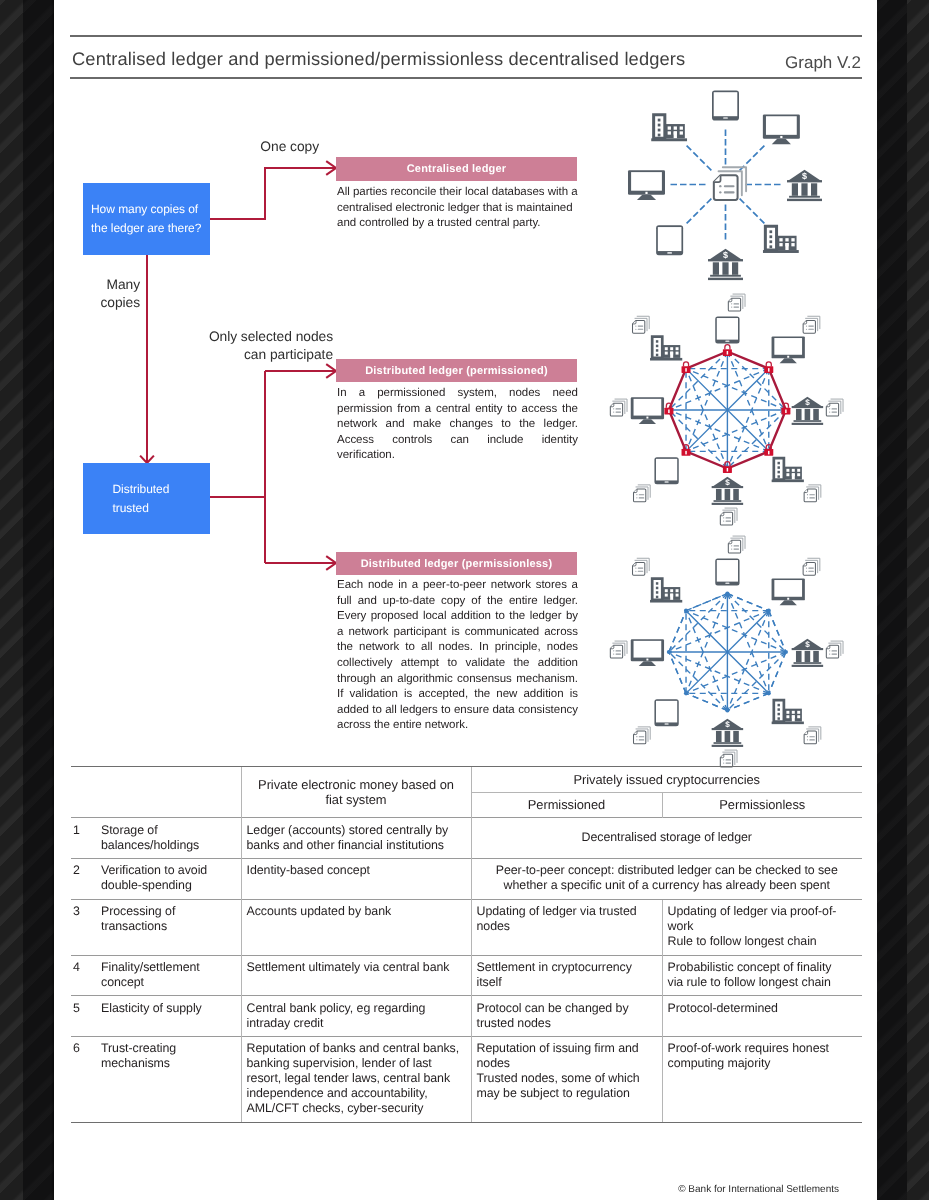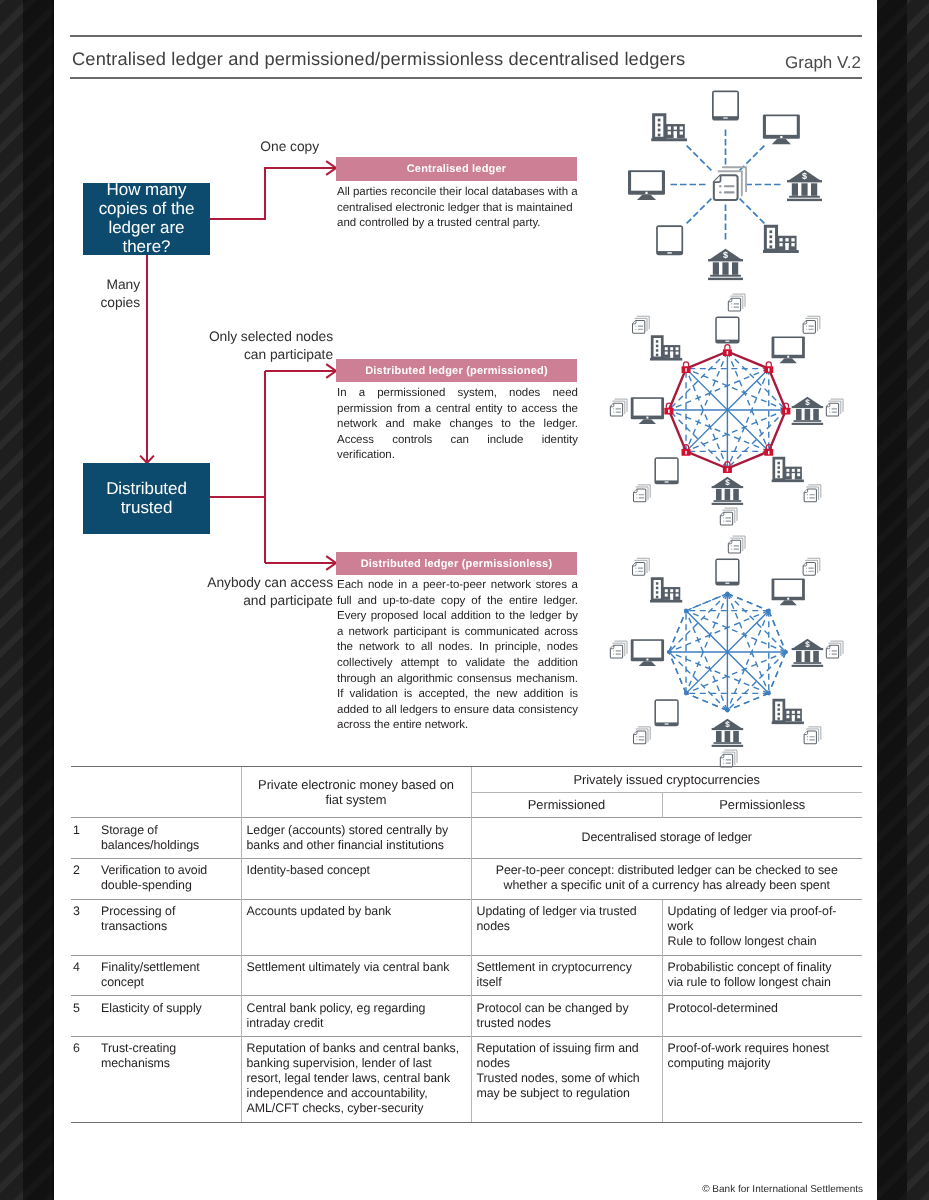--- a/index.html
+++ b/index.html
@@ -16,22 +16,22 @@
 .page::before{content:"";position:absolute;left:-3px;top:0;width:3px;height:100%;
   background:linear-gradient(90deg,rgba(0,0,0,0),rgba(0,0,0,.45));}
 .inner{position:absolute;left:0;top:0;width:727px;height:1200px;}
 
 
 .rule{position:absolute;background:#6a6a6a;height:1.6px;}
 .gtitle{position:absolute;font-size:18.3px;color:#404040;letter-spacing:0.15px;white-space:nowrap;}
 .gnum{position:absolute;font-size:17px;color:#4a4a4a;white-space:nowrap;text-align:right;}
 
 
-.pbox{position:absolute;background:#0c4a6e;color:#ffffff;font-size:17px;line-height:18.8px;
-  text-align:center;display:flex;align-items:center;justify-content:center;letter-spacing:-0.05px;}
+.pbox{position:absolute;background:#3b82f6;color:#ffffff;font-size:12px;line-height:18.8px;
+  text-align:left;display:flex;align-items:center;justify-content:center;letter-spacing:-0.05px;}
 .pbox span{display:block;padding:0 8px;}
 .phead{position:absolute;background:#cd7f96;color:#fff;font-weight:bold;font-size:11px;
   display:flex;align-items:center;justify-content:center;letter-spacing:0.2px;}
 .ptext{position:absolute;font-size:11.5px;line-height:15.6px;color:#231f20;text-align:left;letter-spacing:-0.02px;}
 .ju{text-align:justify;}
 .flabel{position:absolute;font-size:13.8px;line-height:17.5px;color:#2f2f2f;text-align:right;letter-spacing:-0.05px;}
 .lbl-r{text-align:right;}
 svg.ovl{position:absolute;left:0;top:0;overflow:visible;pointer-events:none;shape-rendering:geometricPrecision;}
 svg text{-webkit-font-smoothing:antialiased;}
 
@@ -97,21 +97,20 @@
     <div class="pbox" style="left:29px;top:183px;width:127px;height:72px;">
       <span>How many copies of the ledger are there?</span>
     </div>
     <div class="pbox" style="left:29px;top:463px;width:84px;height:71px;padding:0 21.5px;">
       <span>Distributed trusted</span>
     </div>
 
     <div class="flabel" style="left:155px;top:138px;width:110px;">One copy</div>
     <div class="flabel lbl-r" style="left:26px;top:276px;width:60px;">Many copies</div>
     <div class="flabel" style="left:141px;top:328px;width:138px;">Only selected nodes can participate</div>
-    <div class="flabel" style="left:141px;top:574px;width:138px;">Anybody can access and participate</div>
 
     <div class="phead" style="left:282px;top:157px;width:241px;height:24px;">Centralised ledger</div>
     <div class="ptext" style="left:283px;top:185px;width:241px;">All parties reconcile their local databases with a centralised electronic ledger that is maintained and controlled by a trusted central party.</div>
 
     <div class="phead" style="left:282px;top:359px;width:241px;height:23px;">Distributed ledger (permissioned)</div>
     <div class="ptext ju" style="left:283px;top:386px;width:241px;">In a permissioned system, nodes need permission from a central entity to access the network and make changes to the ledger. Access controls can include identity verification.</div>
 
     <div class="phead" style="left:282px;top:552px;width:241px;height:23px;">Distributed ledger (permissionless)</div>
     <div class="ptext ju" style="left:283px;top:578px;width:241px;">Each node in a peer-to-peer network stores a full and up-to-date copy of the entire ledger. Every proposed local addition to the ledger by a network participant is communicated across the network to all nodes. In principle, nodes collectively attempt to validate the addition through an algorithmic consensus mechanism. If validation is accepted, the new addition is added to all ledgers to ensure data consistency across the entire network.</div>
 <svg class="ovl" width="823" height="1200" viewBox="0 0 823 1200">
@@ -688,16 +687,16 @@
                 <td class="bt num bbot">6</td>
                 <td class="bt bbot">Trust-creating mechanisms</td>
                 <td class="bt bl bbot">Reputation of banks and central banks, banking supervision, lender of last resort, legal tender laws, central bank independence and accountability, AML/CFT checks, cyber-security</td>
                 <td class="bt bl bbot">Reputation of issuing firm and nodes<br>Trusted nodes, some of which may be subject to regulation</td>
                 <td class="bt bl lastcol bbot">Proof-of-work requires honest computing majority</td>
               </tr>
             </tbody>
     </table>
     </div>
 
-    <div class="copy" style="left:408px;top:1184px;width:401px;">© Bank for International Settlements</div>
+    <div class="copy" style="left:384px;top:1184px;width:401px;">© Bank for International Settlements</div>
   </div>
   </div>
 </div>
 
 </body></html>

